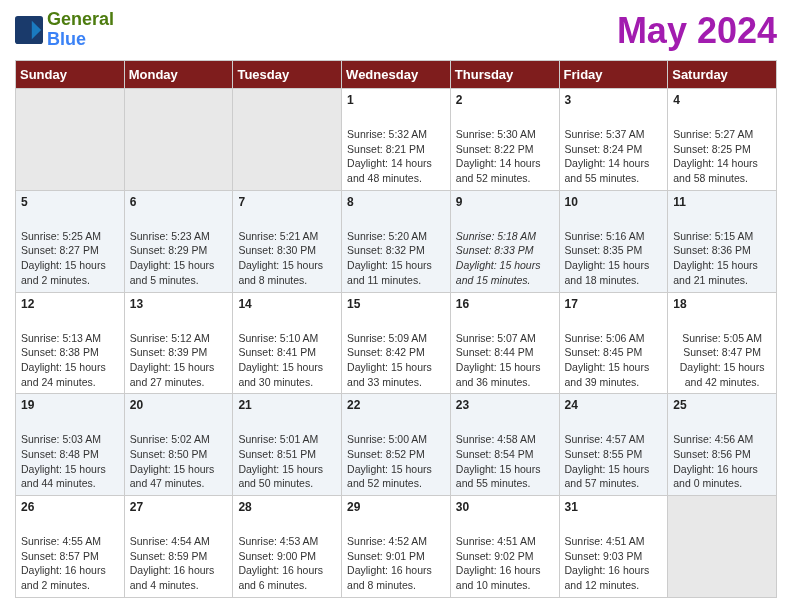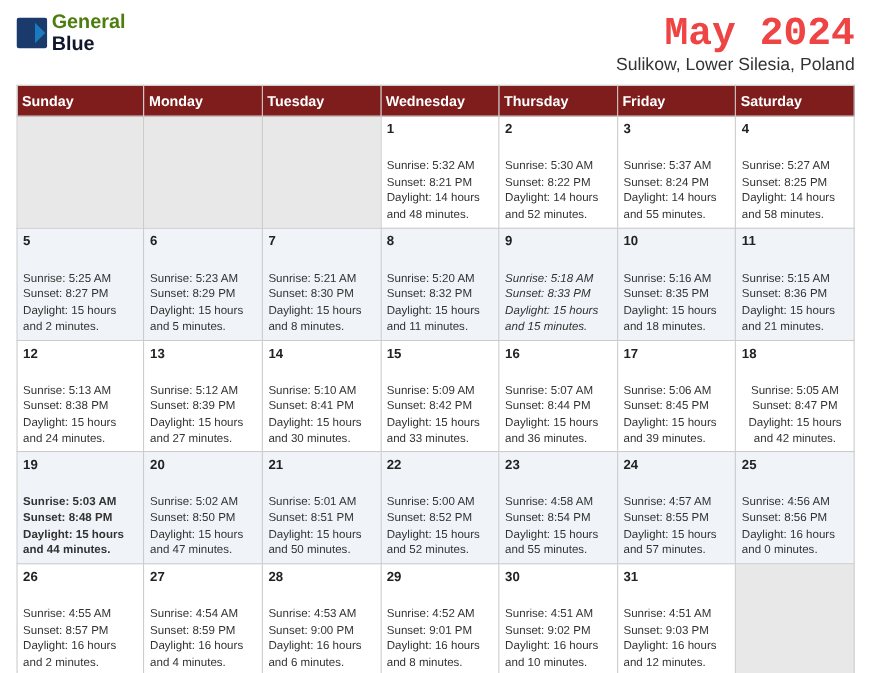--- a/index.html
+++ b/index.html
@@ -33,22 +33,21 @@
     .logo-icon {
       width: 28px;
       height: 28px;
     }
     .title-block {
       text-align: right;
     }
     .title-block h1 {
       font-size: 36px;
       font-weight: bold;
-      color: #ef4444;
-      font-family: Liberation Mono, monospace;
+      color: #a21caf;
     }
     .title-block h2 {
       font-size: 16px;
       color: #333;
       font-weight: normal;
     }
     table {
       width: 100%;
       border-collapse: collapse;
     }
@@ -95,26 +94,25 @@
 <body>
 
 <div class="header">
   <div class="logo">
     <svg class="logo-icon" viewBox="0 0 30 30">
       <rect x="0" y="0" width="30" height="30" fill="#1a3a6b" rx="3"></rect>
       <polygon points="18,5 28,15 18,25" fill="#1a7abf"></polygon>
     </svg>
     <div class="logo-text">
       <div><span>General</span></div>
-      <div><span style="color:#0f172a">Blue</span></div>
+      <div><span style="color:#3b82f6">Blue</span></div>
     </div>
   </div>
   <div class="title-block">
     <h1>May 2024</h1>
-    <h2>Sulikow, Lower Silesia, Poland</h2>
   </div>
 </div>
 
 <table>
   <thead>
     <tr>
     <th>Sunday</th>
         <th>Monday</th>
         <th>Tuesday</th>
         <th>Wednesday</th>
@@ -255,21 +253,21 @@
           <span class="day-num">18</span>
           <div class="day-info" style="white-space: pre-line; text-align: center;">Sunrise: 5:05 AM
 Sunset: 8:47 PM
 Daylight: 15 hours
 and 42 minutes.</div>
         </td>
       </tr>
       <tr>
         <td>
           <span class="day-num">19</span>
-          <div class="day-info" style="white-space: pre-line; font-weight: bold;">Sunrise: 5:03 AM
+          <div class="day-info" style="white-space: pre-line;">Sunrise: 5:03 AM
 Sunset: 8:48 PM
 Daylight: 15 hours
 and 44 minutes.</div>
         </td>
         <td>
           <span class="day-num">20</span>
           <div class="day-info" style="white-space: pre-line;">Sunrise: 5:02 AM
 Sunset: 8:50 PM
 Daylight: 15 hours
 and 47 minutes.</div>

